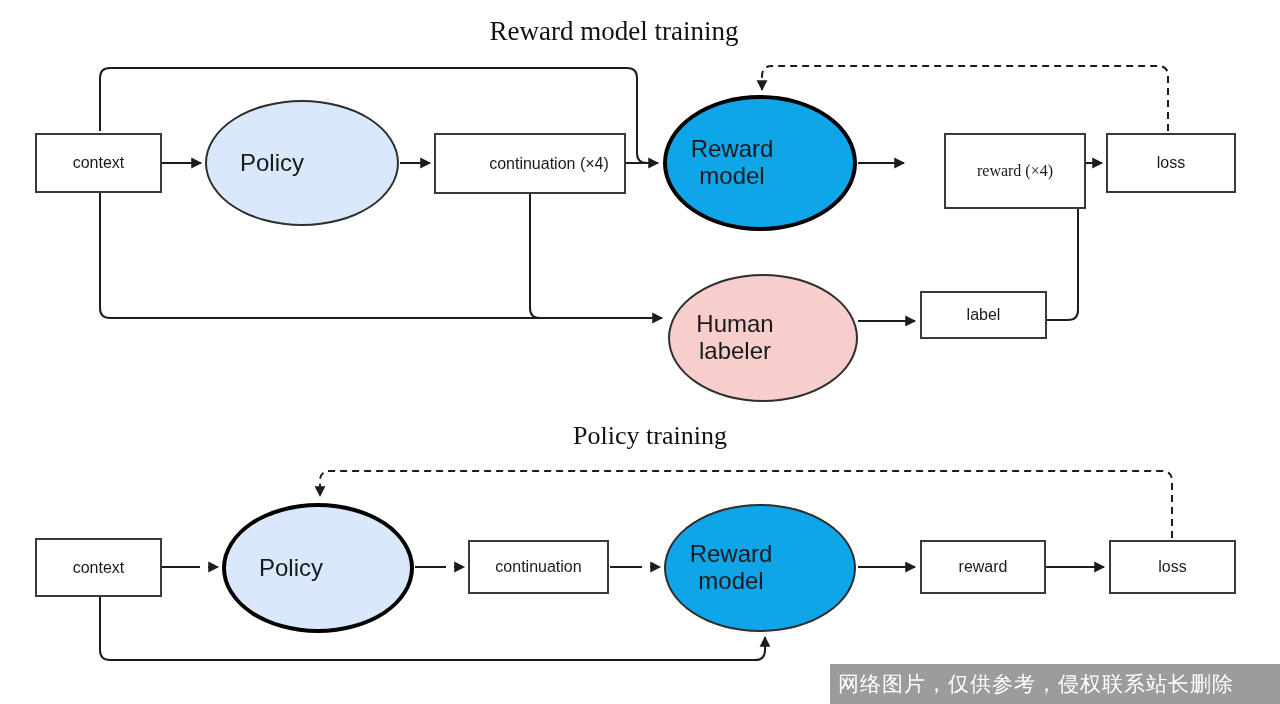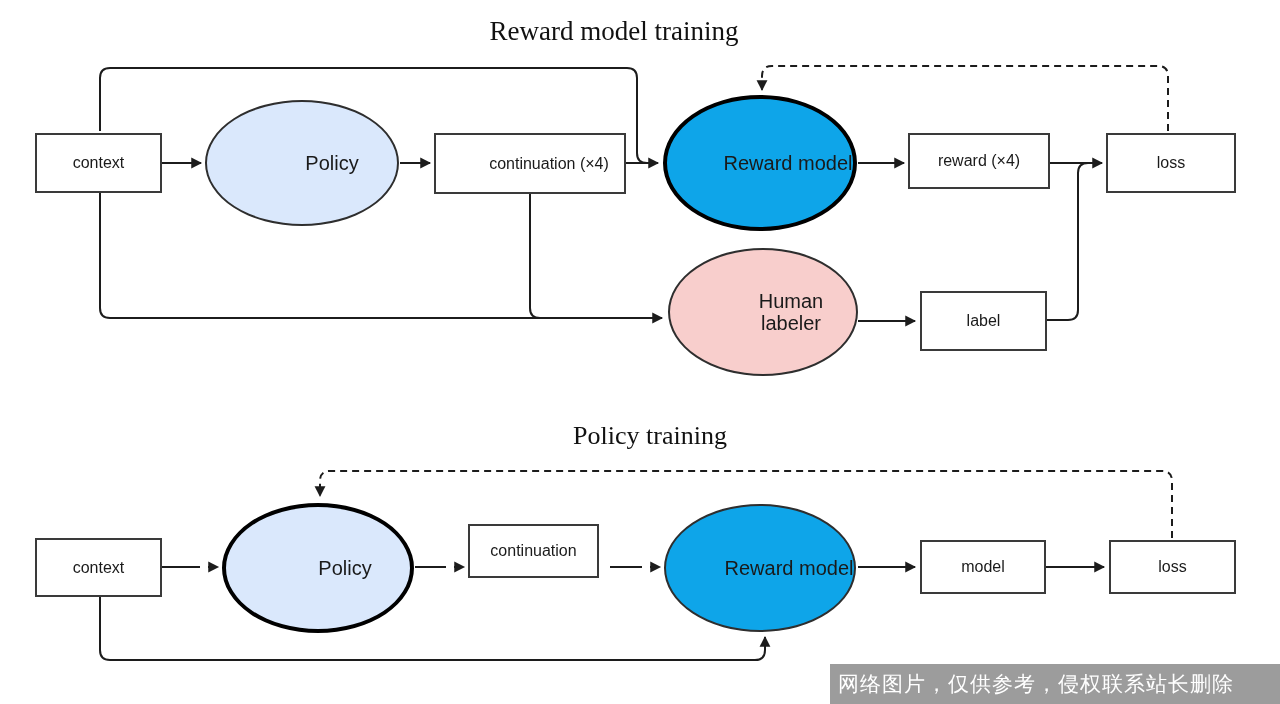--- a/index.html
+++ b/index.html
@@ -12,22 +12,22 @@
     position:absolute;left:0;width:1228px;text-align:center;
     font-family:"Liberation Serif",serif;font-size:27px;color:#111;
   }
   .n-box{
     position:absolute;background:#fff;border:2px solid #3a3a3a;box-sizing:border-box;
     display:flex;align-items:center;justify-content:center;
     font-size:16px;text-align:center;
   }
   .n-ell{
     position:absolute;border:2px solid #2e2e2e;border-radius:50%;box-sizing:border-box;
-    display:flex;align-items:center;justify-content:flex-end;
-    font-size:20px;line-height:1.12;text-align:center;
+    display:flex;align-items:center;justify-content:flex-start;
+    font-size:24px;line-height:1.12;text-align:center;
   }
   .thick{border-width:4px;border-color:#000;}
   .fill-blue{background:#dae8fc;}
   .fill-yellow{background:#0ea5e9;}
   .fill-pink{background:#f8cecc;}
   .ell-label{width:130px;}
   .watermark{
     position:absolute;left:830px;top:664px;width:456px;height:40px;
     background:rgba(128,128,128,0.78);color:#fff;font-size:21px;
     display:flex;align-items:center;padding-left:8px;box-sizing:border-box;
@@ -76,45 +76,45 @@
   <div class="n-ell fill-blue" style="left:205px;top:100px;width:194px;height:126px;">
     <span class="ell-label">Policy</span>
   </div>
 
   <div class="n-box" style="left:434px;top:133px;width:192px;height:61px;padding-left:38px;">continuation (×4)</div>
 
   <div class="n-ell fill-yellow thick" style="left:663px;top:95px;width:194px;height:136px;">
     <span class="ell-label">Reward model</span>
   </div>
 
-  <div class="n-box" style="left:908px;top:133px;width:142px;height:56px;">reward (×4)</div>
+  <div class="n-box" style="left:944px;top:133px;width:142px;height:76px;font-family:Liberation Serif, serif;">reward (×4)</div>
 
   <div class="n-box" style="left:1106px;top:133px;width:130px;height:60px;">loss</div>
 
-  <div class="n-ell fill-pink" style="left:668px;top:248px;width:190px;height:128px;">
+  <div class="n-ell fill-pink" style="left:668px;top:274px;width:190px;height:128px;">
     <span class="ell-label">Human labeler</span>
   </div>
 
-  <div class="n-box" style="left:920px;top:291px;width:127px;height:60px;">label</div>
+  <div class="n-box" style="left:920px;top:291px;width:127px;height:48px;">label</div>
 
   <div class="title" style="top:421px;font-size:26px;margin-left:36px;">Policy training</div>
 
   <div class="n-box" style="left:35px;top:538px;width:127px;height:59px;">context</div>
 
   <div class="n-ell fill-blue thick" style="left:222px;top:503px;width:192px;height:130px;">
     <span class="ell-label">Policy</span>
   </div>
 
-  <div class="n-box" style="left:468px;top:524px;width:131px;height:54px;">continuation</div>
+  <div class="n-box" style="left:468px;top:540px;width:141px;height:54px;">continuation</div>
 
   <div class="n-ell fill-yellow" style="left:664px;top:504px;width:192px;height:128px;">
     <span class="ell-label">Reward model</span>
   </div>
 
-  <div class="n-box" style="left:920px;top:540px;width:126px;height:54px;">model</div>
+  <div class="n-box" style="left:920px;top:540px;width:126px;height:54px;">reward</div>
 
   <div class="n-box" style="left:1109px;top:540px;width:127px;height:54px;">loss</div>
 
   <div class="watermark">
     <span>网络图片，仅供参考，侵权联系站长删除</span>
   </div>
 
 </div>
 
 </body></html>

